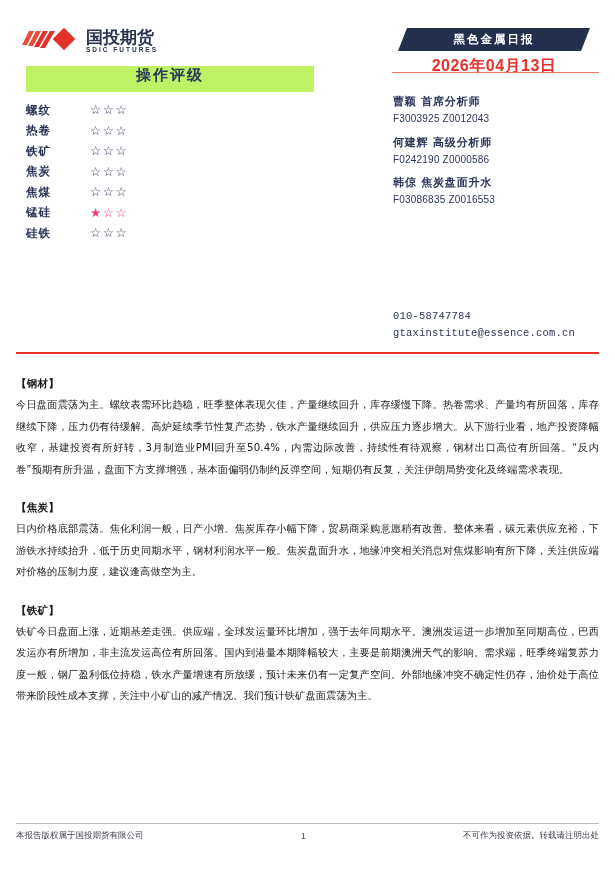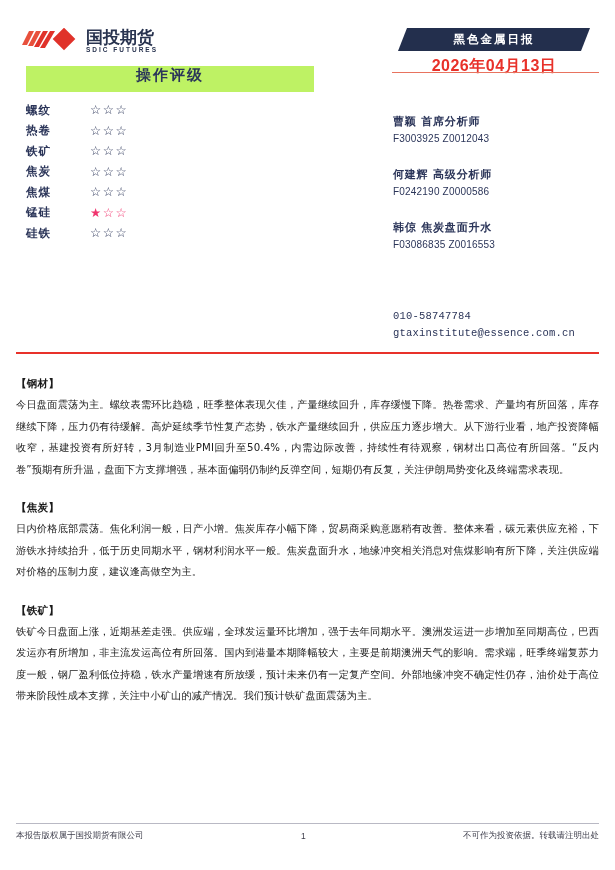--- a/index.html
+++ b/index.html
@@ -142,21 +142,21 @@
     width: 207px; height: 1px;
     background: #e8735f;
   }
 
   
   .analysts {
     position: absolute;
     left: 393px; top: 86px;
     width: 215px;
   }
-  .analyst-block { margin-bottom: 7.5px; margin-top: 20px; }
+  .analyst-block { margin-bottom: 7.5px; }
   .analyst-name {
     font-family: "DejaVu Sans", sans-serif;
     font-size: 11px;
     font-weight: bold;
     color: #2b3559;
     letter-spacing: 0.8px;
     line-height: 16px;
   }
   .analyst-code {
     font-family: "Liberation Sans", sans-serif;

